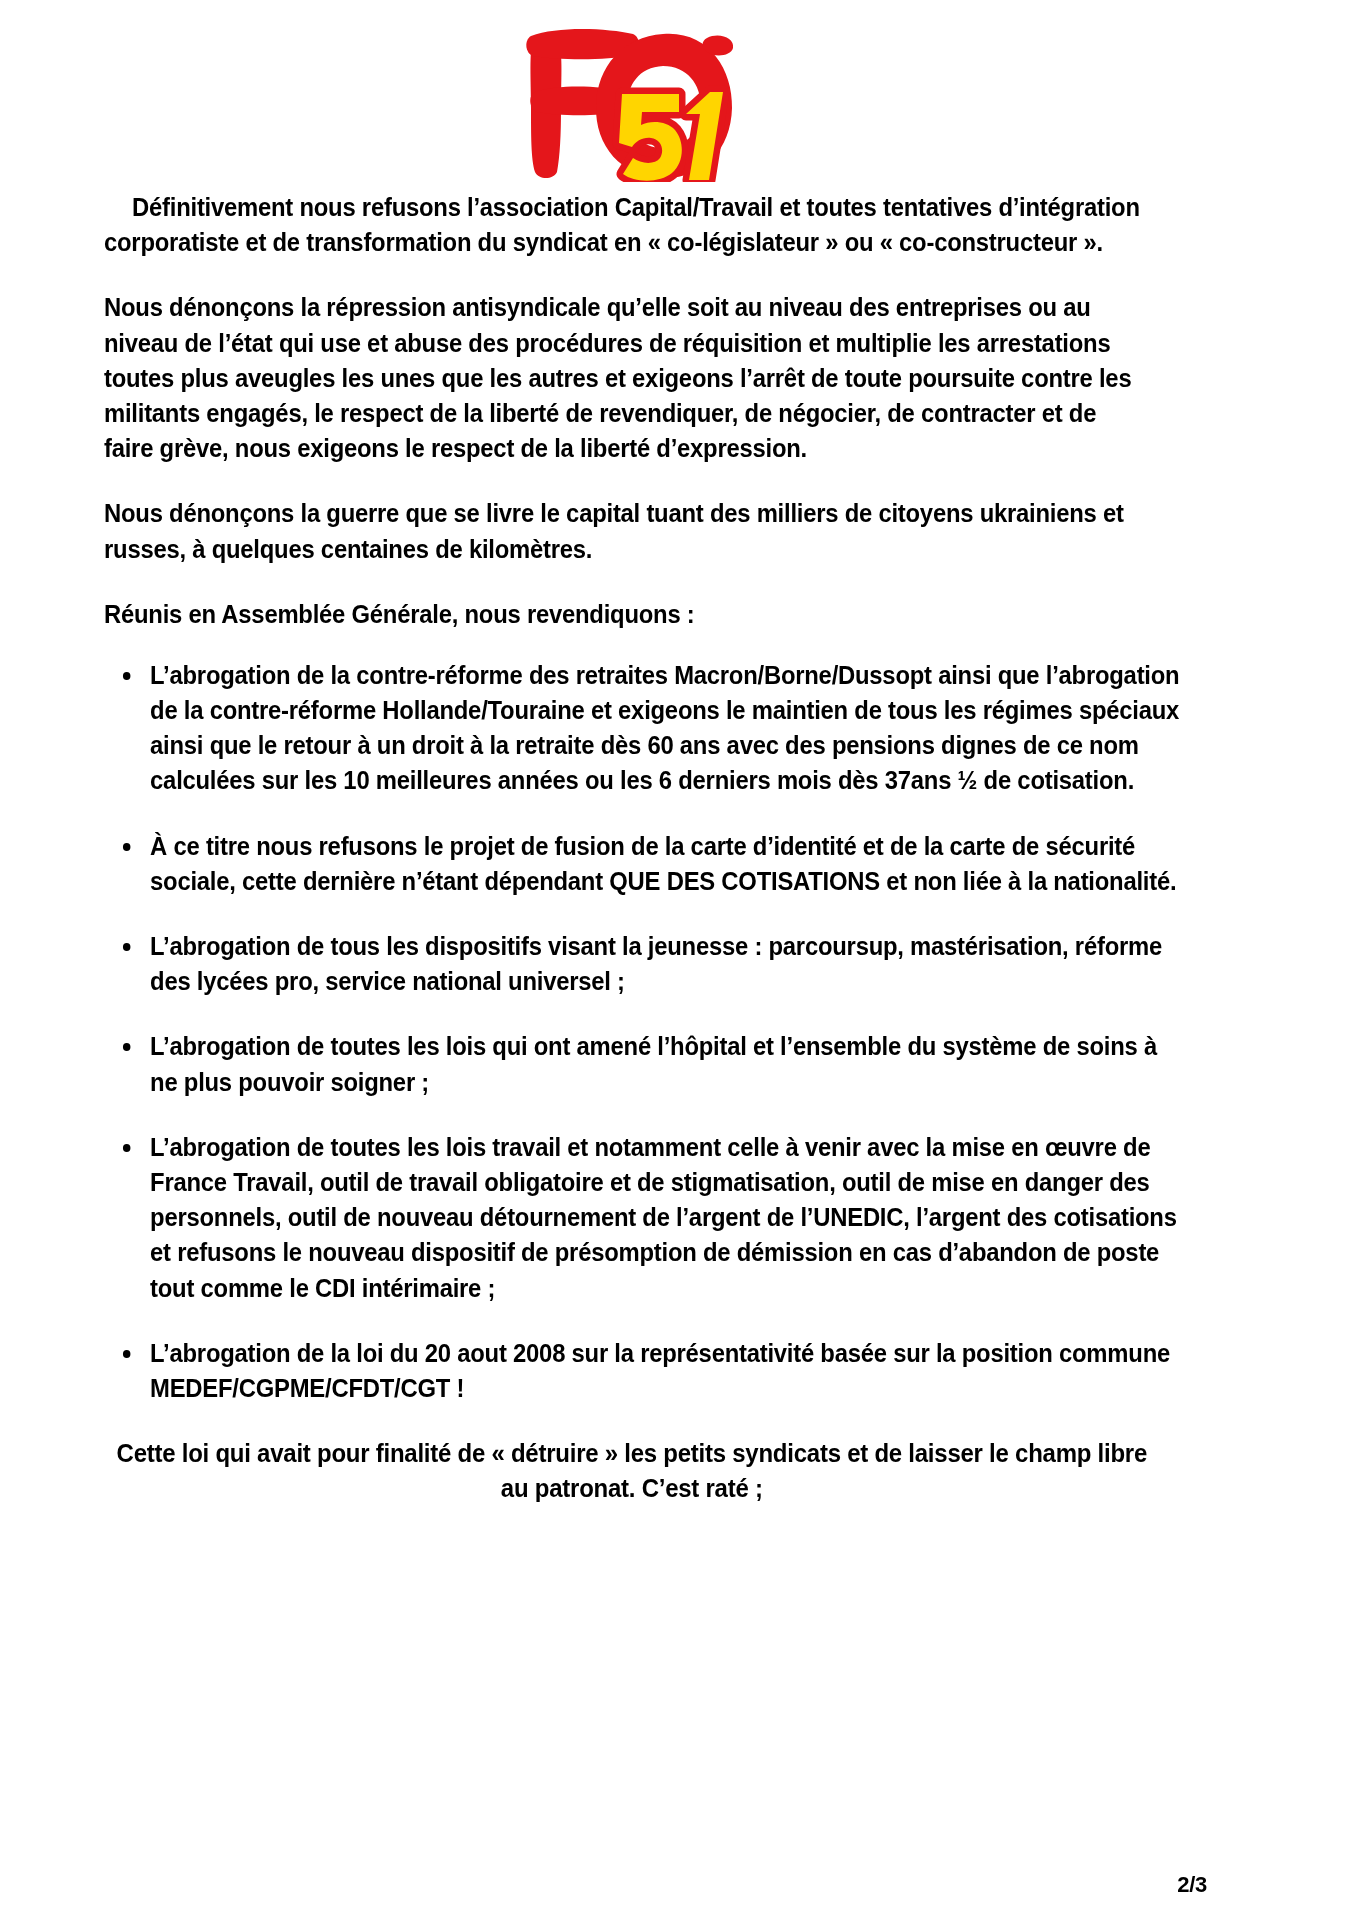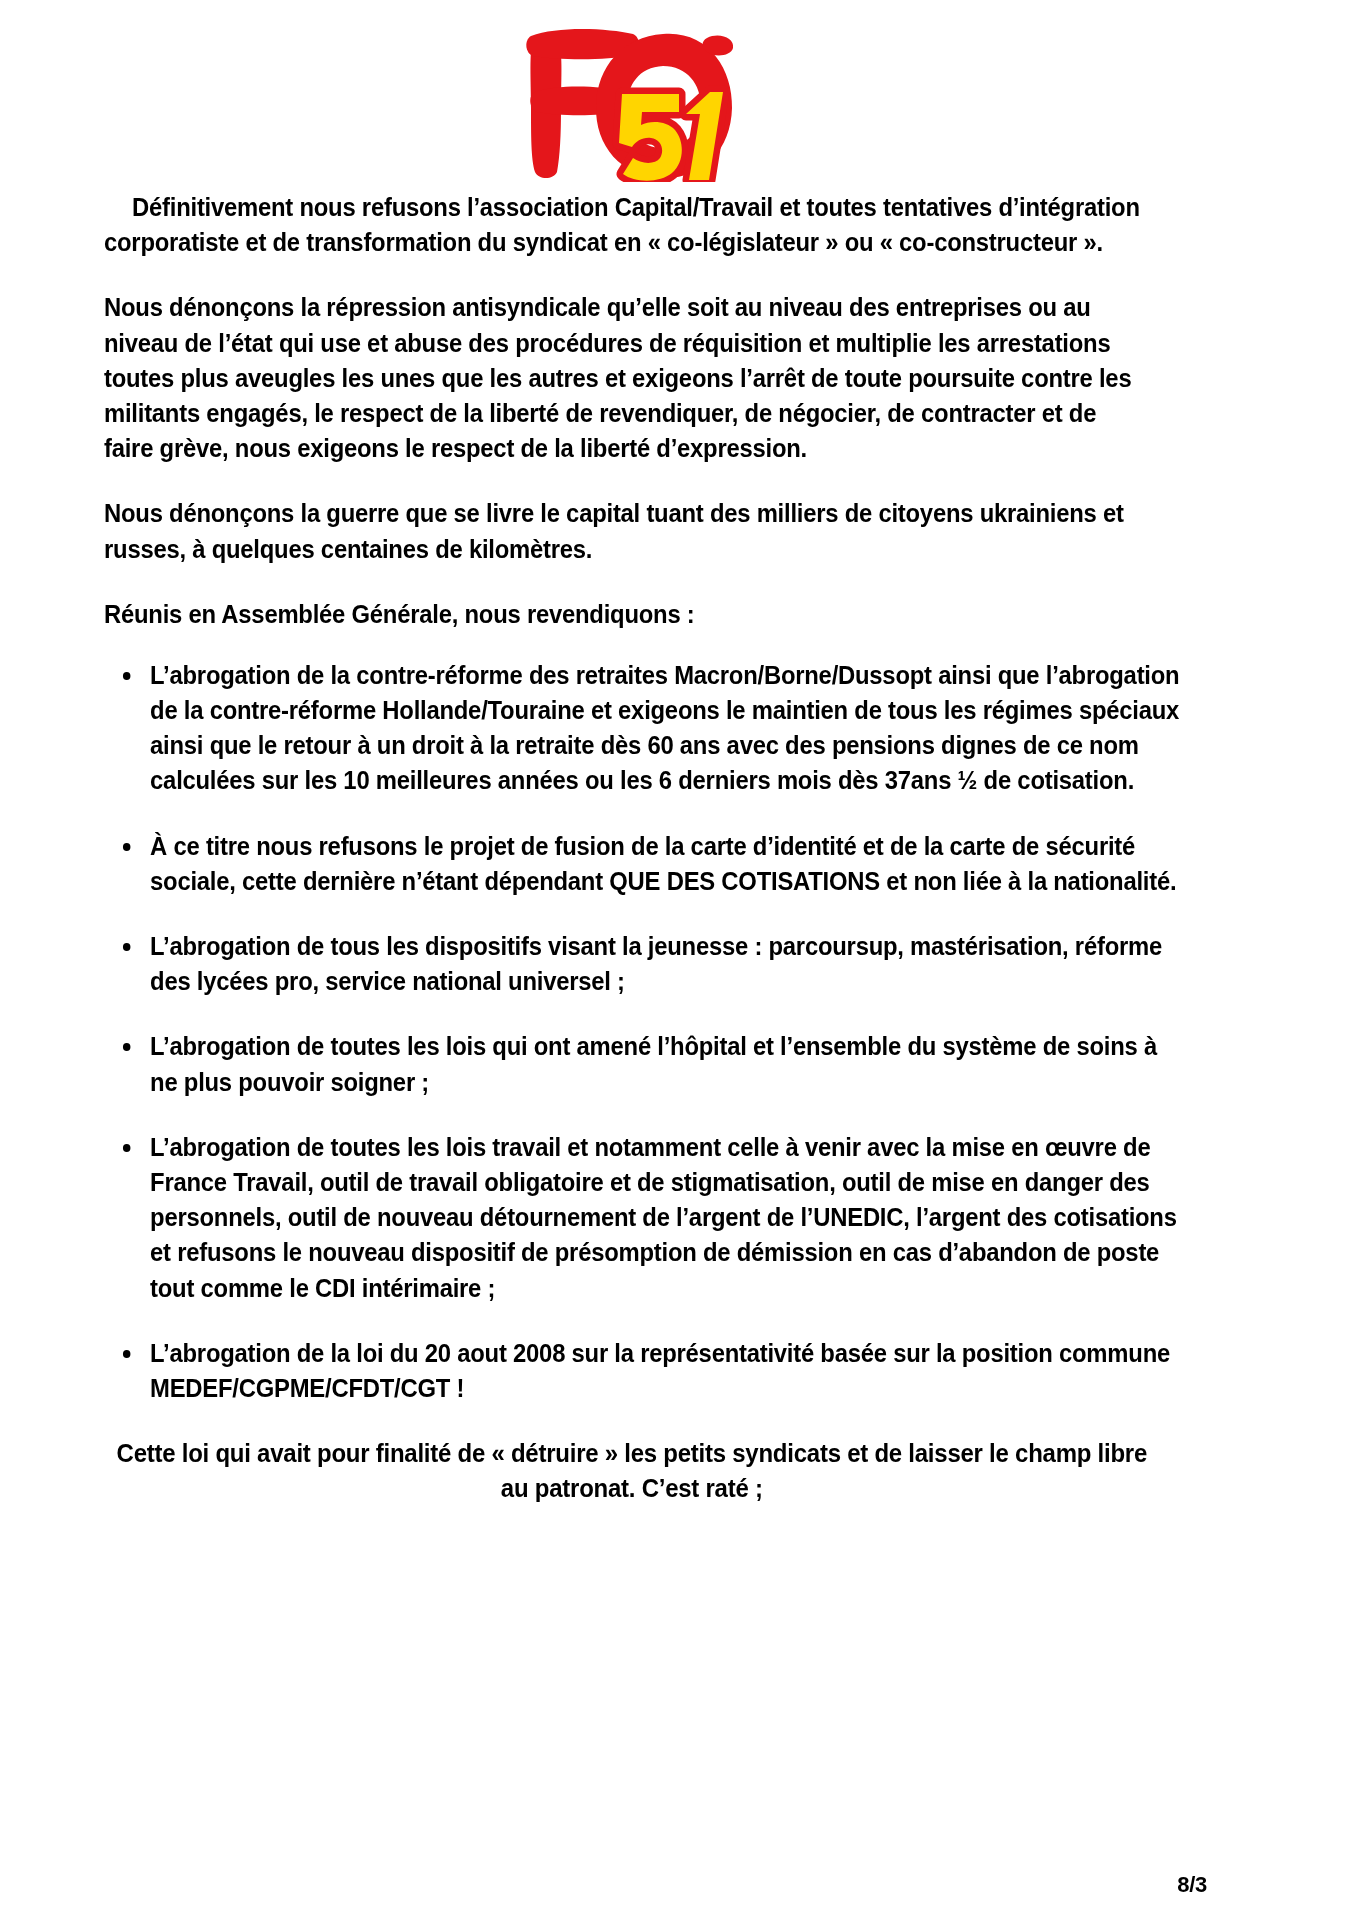--- a/index.html
+++ b/index.html
@@ -200,15 +200,15 @@
       <li> L’abrogation de tous les dispositifs visant la jeunesse : parcoursup, mastérisation, réforme des lycées pro, service national universel ;</li>
       <li>L’abrogation de toutes les lois qui ont amené l’hôpital et l’ensemble du système de soins à ne plus pouvoir soigner ;</li>
       <li> L’abrogation de toutes les lois travail et notamment celle à venir avec la mise en œuvre de France Travail, outil de travail obligatoire et de stigmatisation, outil de mise en danger des personnels, outil de nouveau détournement de l’argent de l’UNEDIC, l’argent des cotisations et refusons le nouveau dispositif de présomption de démission en cas d’abandon de poste tout comme le CDI intérimaire ;</li>
       <li>L’abrogation de la loi du 20 aout 2008 sur la représentativité basée sur la position commune MEDEF/CGPME/CFDT/CGT !</li>
     </ul>
 
     <p class="closing">Cette loi qui avait pour finalité de « détruire » les petits syndicats et de laisser le champ libre au patronat. C’est raté ;</p>
 
   </div>
 
-  <div class="page-number">8/3</div>
+  <div class="page-number">2/3</div>
 
 </div>
 
 </body></html>

